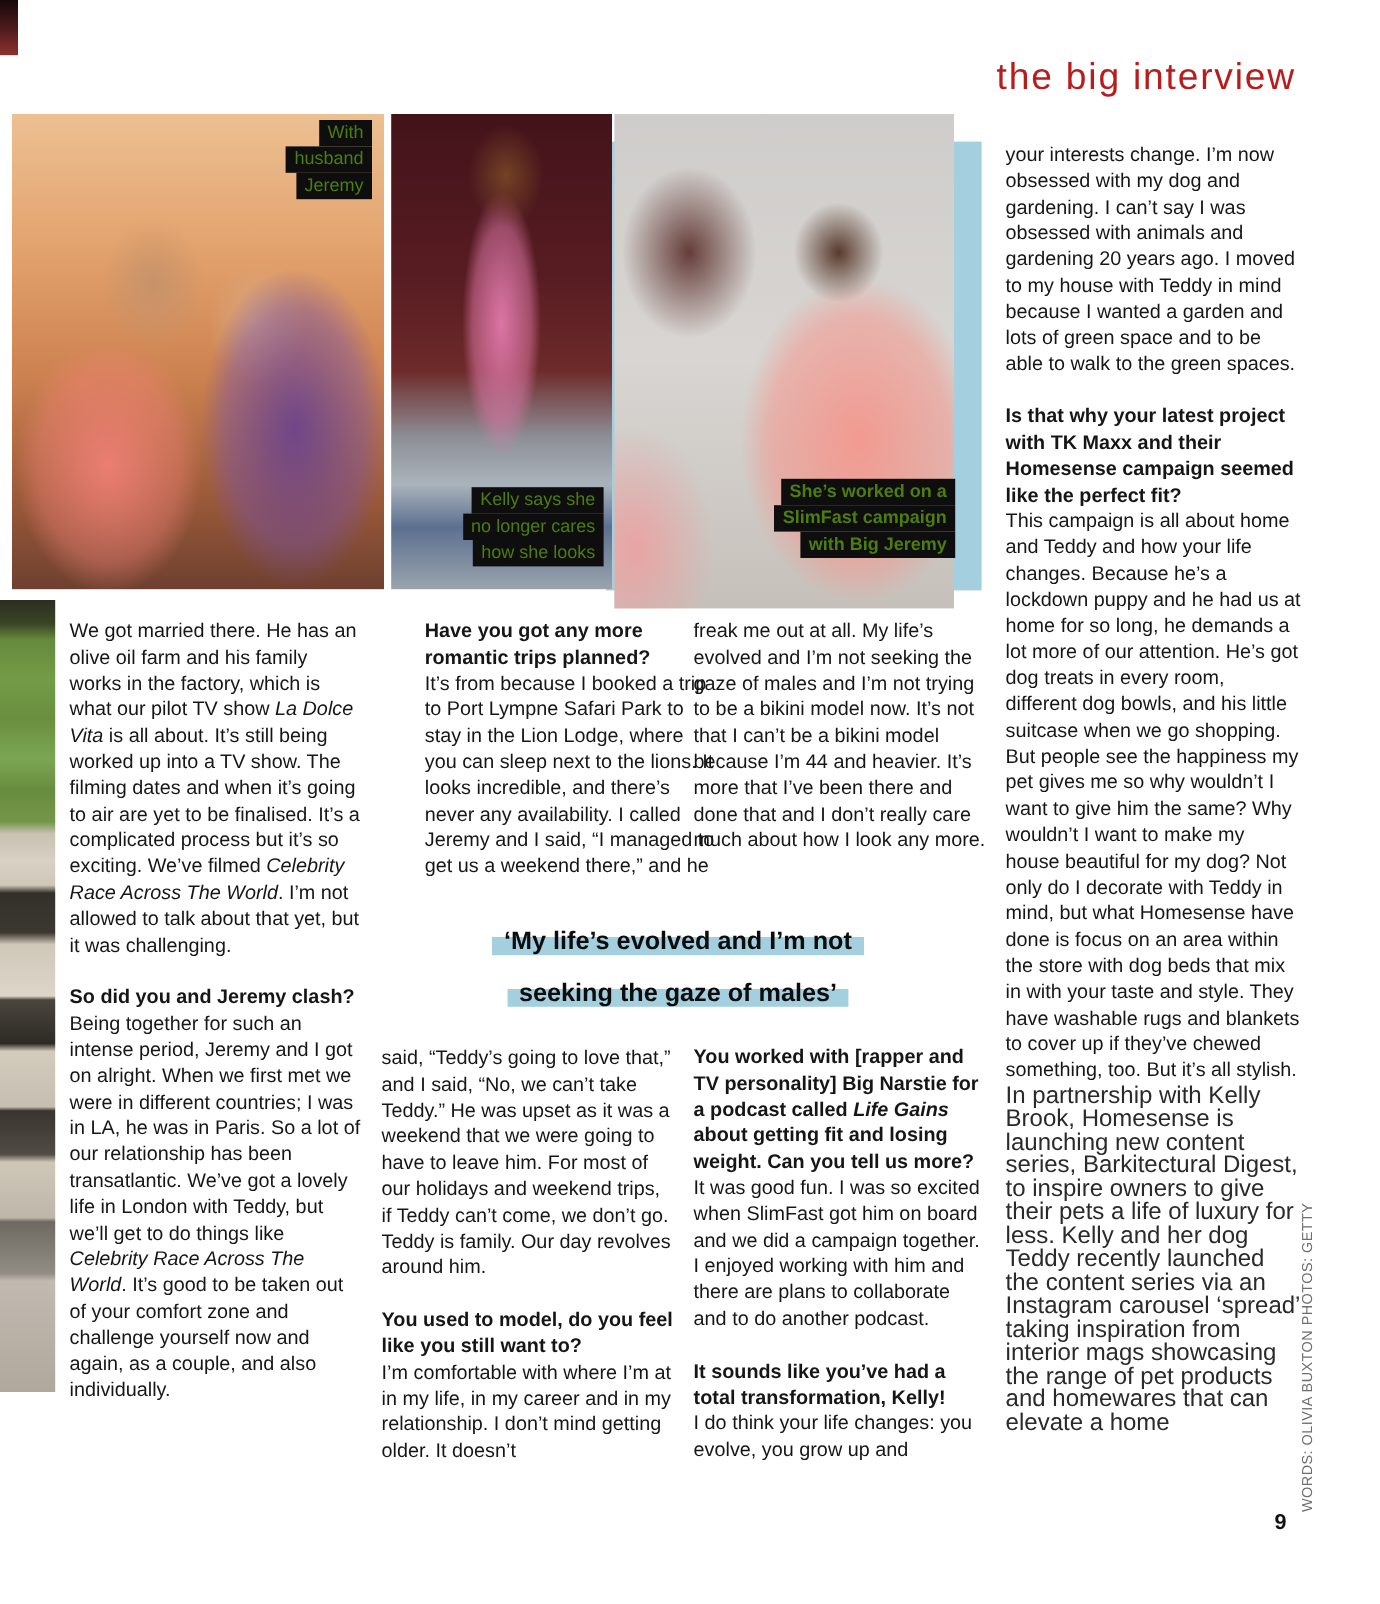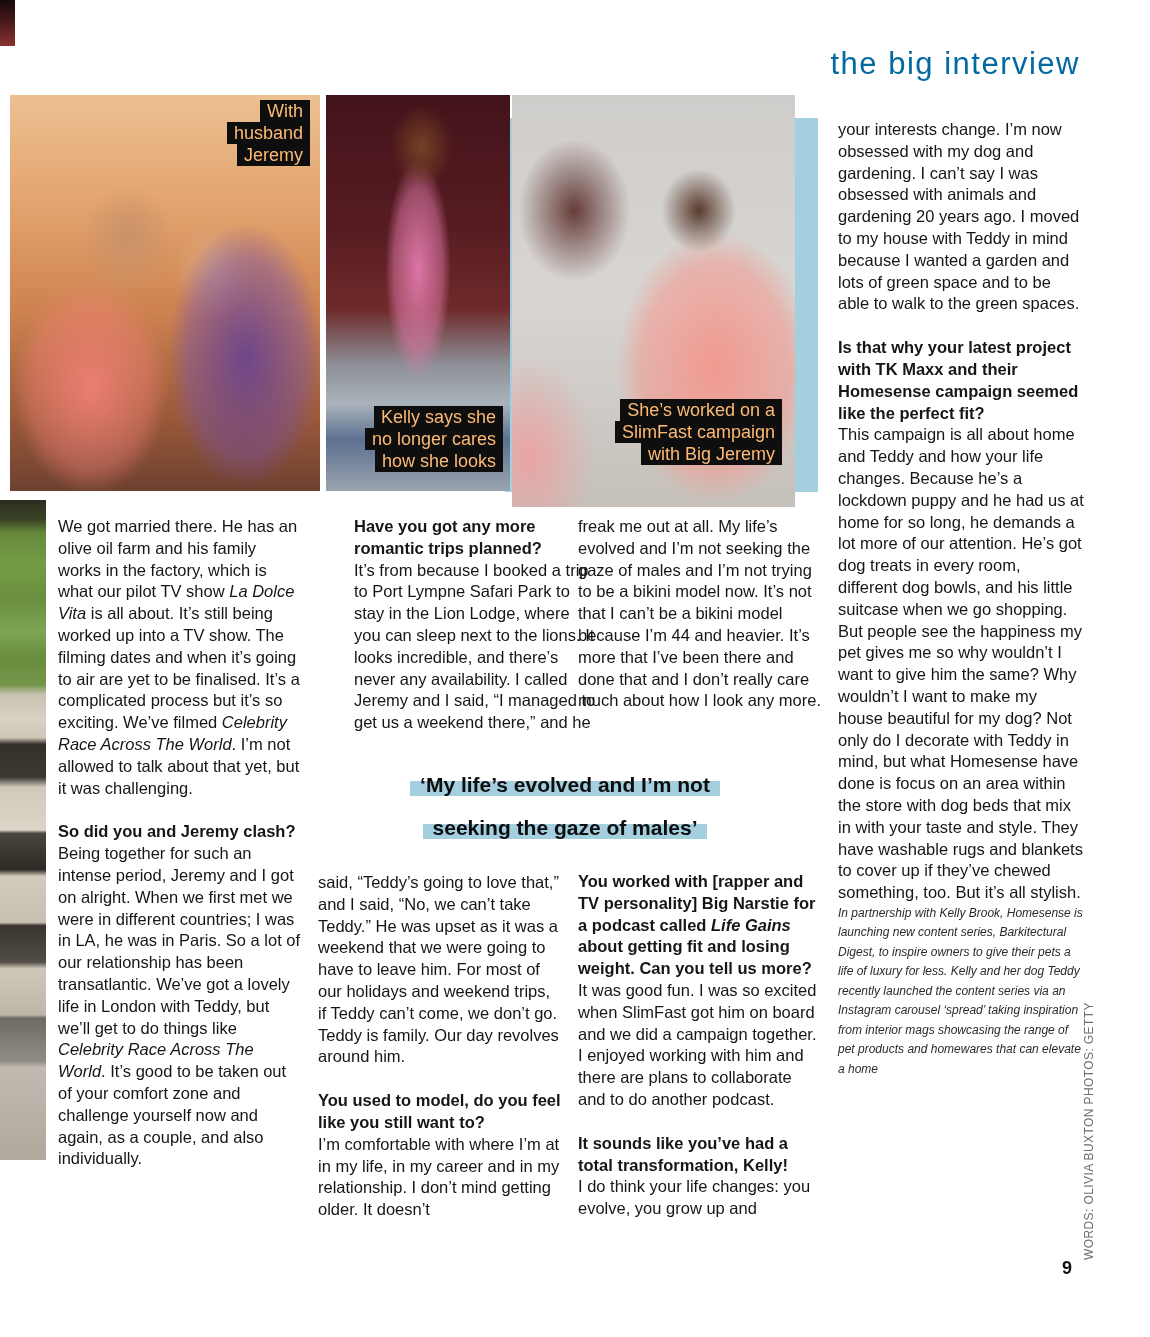--- a/index.html
+++ b/index.html
@@ -5,21 +5,21 @@
   * { box-sizing: border-box; }
   html,body { margin:0; padding:0; background:#ffffff; }
   .page {
     position:relative; width:1150px; height:1337px; background:#ffffff;
     font-family:"Liberation Sans", sans-serif; overflow:hidden; color:#161616;
   }
 
   
   .header-title {
     position:absolute; top:46px; right:70px;
-    font-size:31px; letter-spacing:1.5px; color:#0369a1; font-weight:400;
+    font-size:31px; letter-spacing:1.5px; color:#b91c1c; font-weight:400;
   }
 
   
   .corner-chip {
     position:absolute; left:0; top:0; width:15px; height:46px;
     background:linear-gradient(180deg,#15090a,#521c1e 55%,#8c3130);
   }
   .blue-strip {
     position:absolute; left:505px; top:118px; width:313px; height:374px;
     background:#a3cfdf;
@@ -63,41 +63,41 @@
       #39342e 64.5%, #514c45 70%,
       #cfc7b8 71%, #beb6a8 78%,
       #6e6a62 78.5%, #918c84 85%,
       #c2bab0 86%, #b0a89d 100%);
   }
 
   
   .caption { position:absolute; text-align:right; }
   .cap-line { display:block; line-height:21px; }
   .cap-line span {
-    display:inline-block; background:#0e0e0e; color:#fdba74;
-    font-size:18px; line-height:20px; padding:1px 7px;
+    display:inline-block; background:#0e0e0e; color:#4d7c0f;
+    font-size:15px; line-height:20px; padding:1px 7px;
   }
   .caption-jeremy   { top:100px; right:840px; }
   .caption-kelly    { top:406px; right:647px; }
-  .caption-slimfast { top:399px; right:368px; }
+  .caption-slimfast { top:399px; right:354px;font-weight:bold; }
 
   
   .col { position:absolute; width:244px; font-size:16.5px; line-height:21.8px; color:#161616; }
   .col p { margin:0; }
   .col p.q { font-weight:700; }
   .col p.gap { margin-top:22px; }
   .col-1  { left:58px;  top:516px; }
   .col-2a { left:318px; top:516px;margin-left:36px; }
   .col-2b { left:318px; top:872px; }
   .col-3a { left:578px; top:516px; }
   .col-3b { left:578px; top:871px; }
   .col-4  { left:838px; top:119px; width:246px; }
 
   .credit-note {
-    margin-top:22px; font-style:italic; font-size:12px; line-height:19.5px; color:#2a2a2a;
+    margin-top:22px; font-size:20px; line-height:19.5px; color:#2a2a2a;
   }
 
   
   .pullquote {
     position:absolute; left:305px; top:763px; width:520px; text-align:center;
     font-weight:700; font-size:21px; line-height:43px; color:#0d0d0d;
   }
   .pullquote .pq-line { display:block; white-space:nowrap; }
   .pullquote .pq-line span {
     padding:0 10px;

